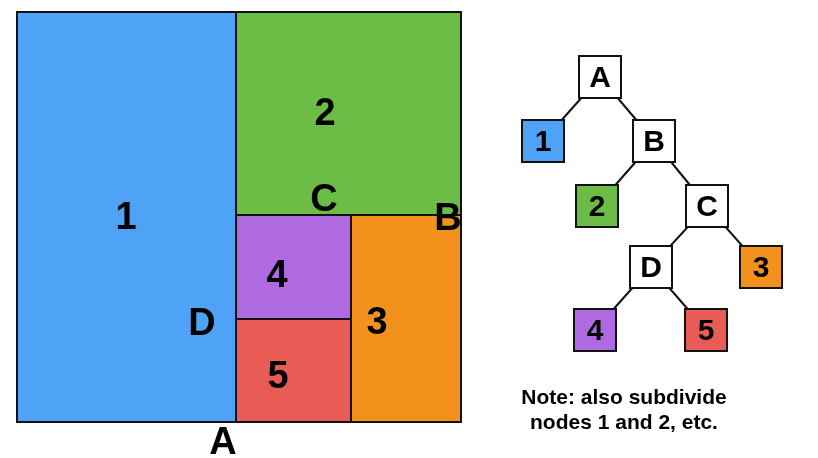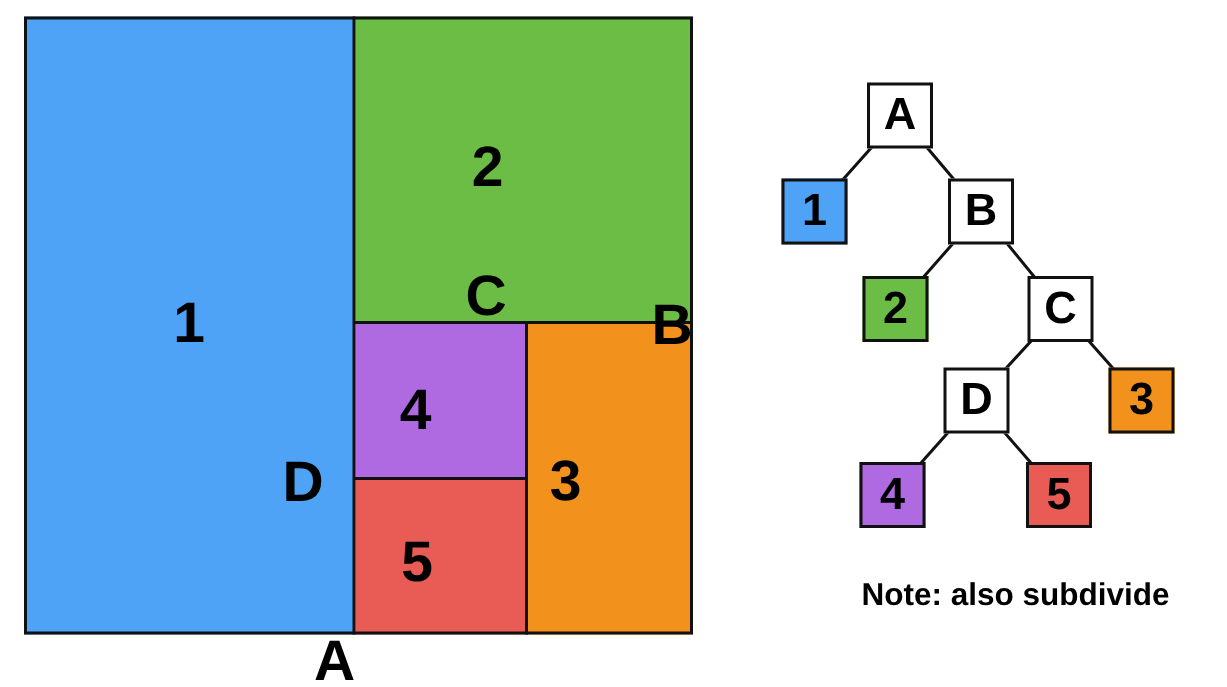--- a/index.html
+++ b/index.html
@@ -79,21 +79,21 @@
   .tnode-2 { left: 575px; top: 184px; }
   .tnode-C { left: 685px; top: 184px; }
   .tnode-D { left: 629px; top: 245px; }
   .tnode-3 { left: 739px; top: 245px; }
   .tnode-4 { left: 573px; top: 308px; }
   .tnode-5 { left: 684px; top: 308px; }
 
   
   .note {
     position: absolute;
-    left: 677px;
+    left: 624px;
     top: 384px;
     transform: translateX(-50%);
     text-align: center;
     font-weight: bold;
     font-size: 21px;
     line-height: 1.2;
     color: #000000;
     white-space: nowrap;
     z-index: 1;
   }
@@ -142,15 +142,16 @@
   <div class="tnode tnode-B" style="background: rgb(255, 255, 255);">B</div>
   <div class="tnode tnode-2" style="background: rgb(107, 189, 69);">2</div>
   <div class="tnode tnode-C" style="background: rgb(255, 255, 255);">C</div>
   <div class="tnode tnode-D" style="background: rgb(255, 255, 255);">D</div>
   <div class="tnode tnode-3" style="background: rgb(242, 146, 29);">3</div>
   <div class="tnode tnode-4" style="background: rgb(175, 105, 225);">4</div>
   <div class="tnode tnode-5" style="background: rgb(232, 92, 85);">5</div>
 
   <div class="note">
     <div>Note: also subdivide</div>
+    <div>nodes 1 and 2, etc.</div>
   </div>
 
 </div>
 
 </body></html>

